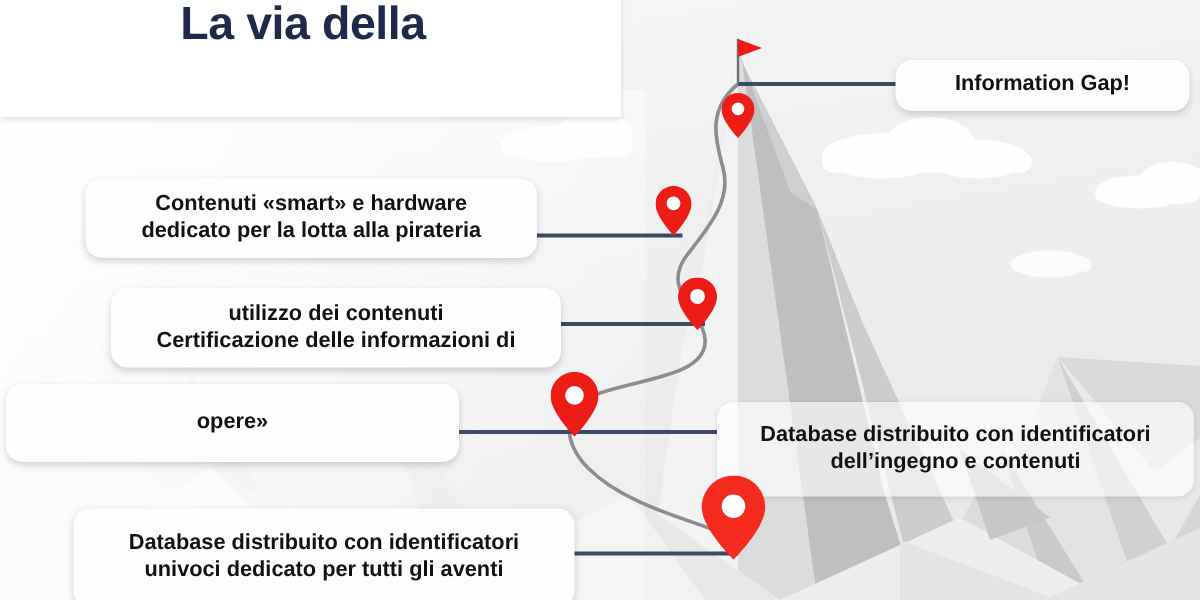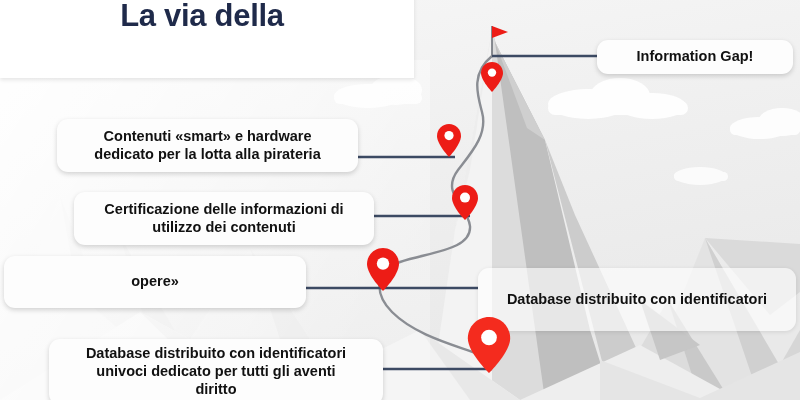--- a/index.html
+++ b/index.html
@@ -235,38 +235,38 @@
       <span>dedicato per la lotta alla pirateria</span>
     </span>
   </div>
 
   <div class="callout c-infogap">
     <span>Information Gap!</span>
   </div>
 
   <div class="callout c-cert">
     <span>
+      <span>utilizzo dei contenuti</span>
       <span>Certificazione delle informazioni di</span>
-      <span>utilizzo dei contenuti</span>
     </span>
   </div>
 
   <div class="callout c-flussi">
     <span>
       <span>opere»</span>
     </span>
   </div>
 
   <div class="callout c-dbleft">
     <span>
       <span>Database distribuito con identificatori</span>
       <span>univoci dedicato per tutti gli aventi</span>
-      <span>diritto</span>
     </span>
   </div>
 
   <div class="callout c-dbright">
     <span>
       <span>Database distribuito con identificatori</span>
+      <span>dell’ingegno e contenuti</span>
     </span>
   </div>
 
 </div>
 
 </body></html>

